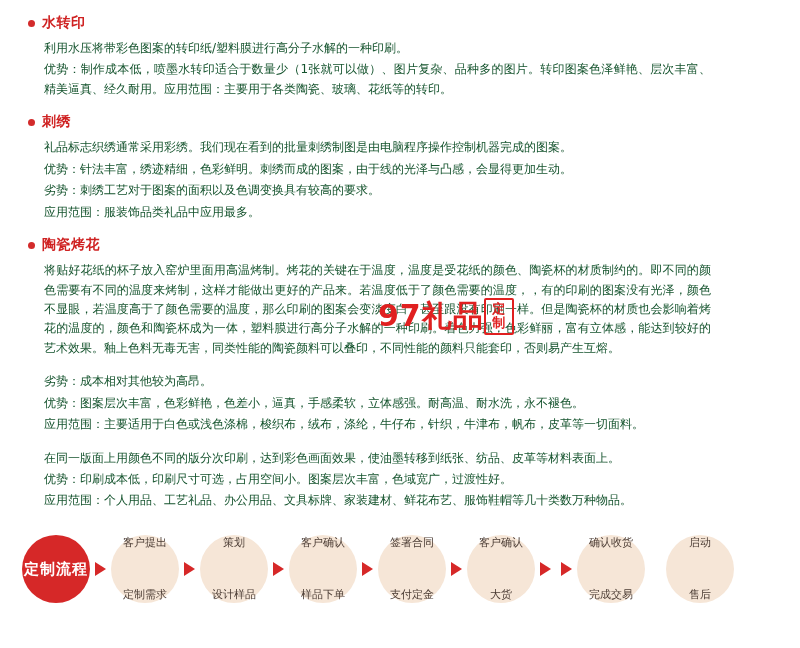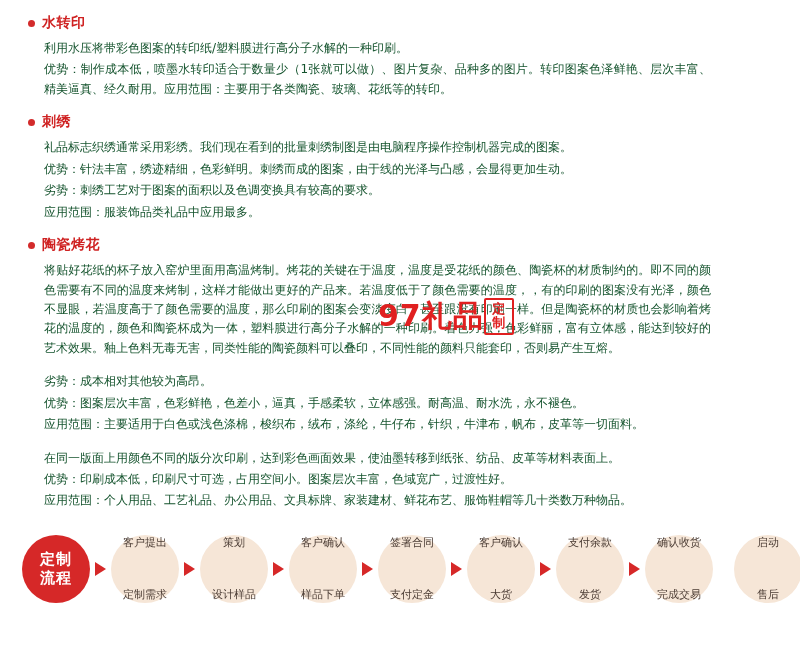--- a/index.html
+++ b/index.html
@@ -100,21 +100,21 @@
     display: flex;
     align-items: center;
   }
   .flow-start {
     width: 68px;
     height: 68px;
     border-radius: 50%;
     background: #d62828;
     color: #fff;
     display: flex;
-    flex-direction: column;
+    flex-direction: row;
     align-items: center;
     justify-content: center;
     font-size: 15px;
     font-weight: bold;
     letter-spacing: 1px;
     line-height: 1.25;
     flex: 0 0 auto;
   }
   .flow-node {
     width: 68px;
@@ -241,24 +241,20 @@
       <span>支付定金</span>
     </div>
 
     <div class="arrow"></div>
     <div class="flow-node">
       <span>客户确认</span>
       <span>大货</span>
     </div>
 
     <div class="arrow"></div>
-    <div class="flow-node">
-      <span>支付余款</span>
-      <span>发货</span>
-    </div>
 
     <div class="arrow"></div>
     <div class="flow-node">
       <span>确认收货</span>
       <span>完成交易</span>
     </div>
 
     <div class="arrow blank"></div>
     <div class="flow-node last">
       <span>启动</span>

